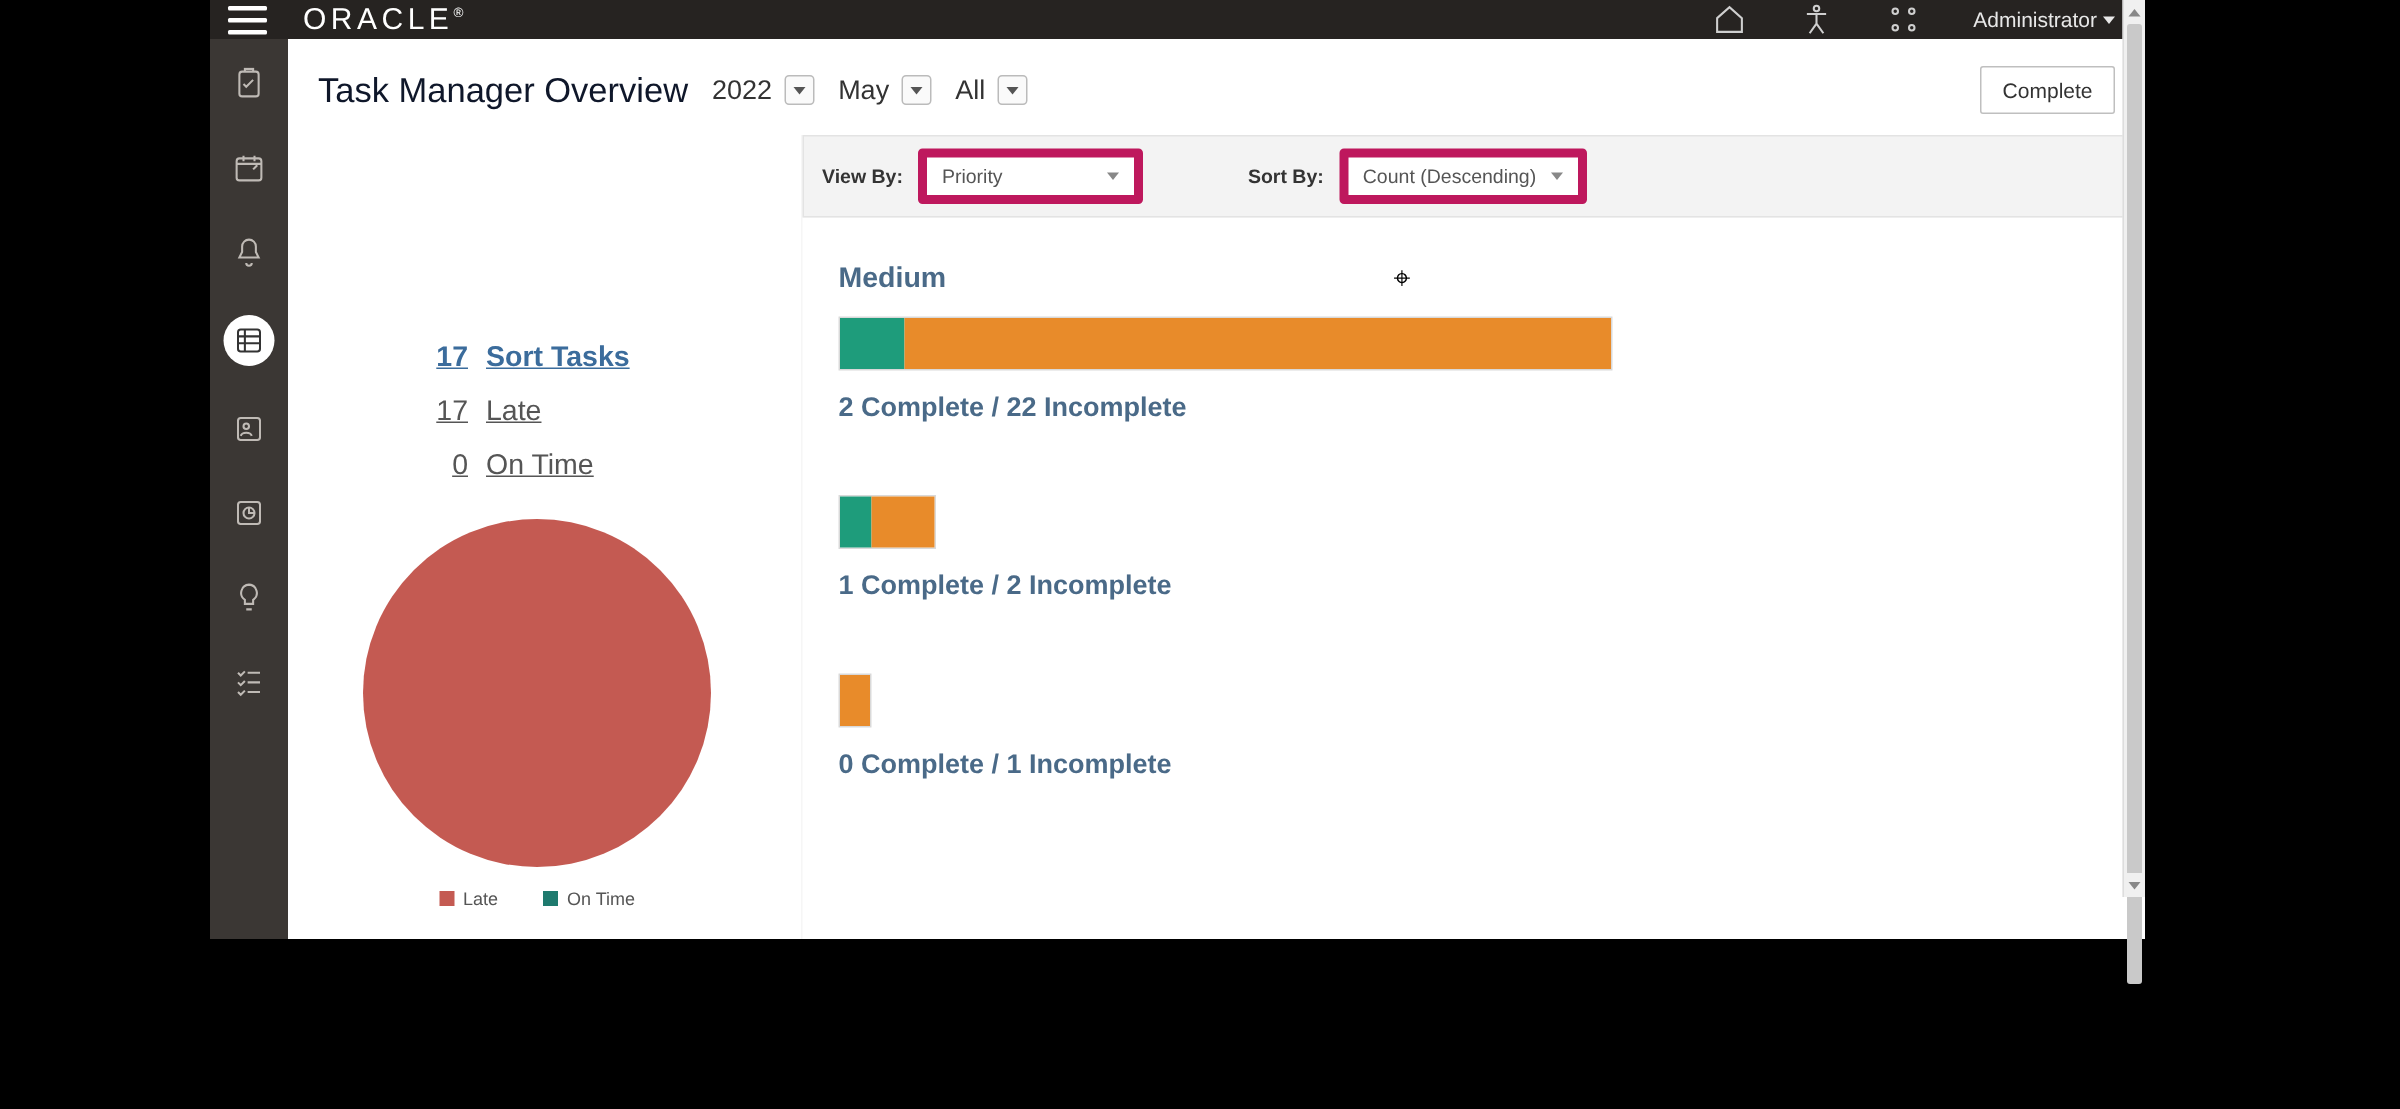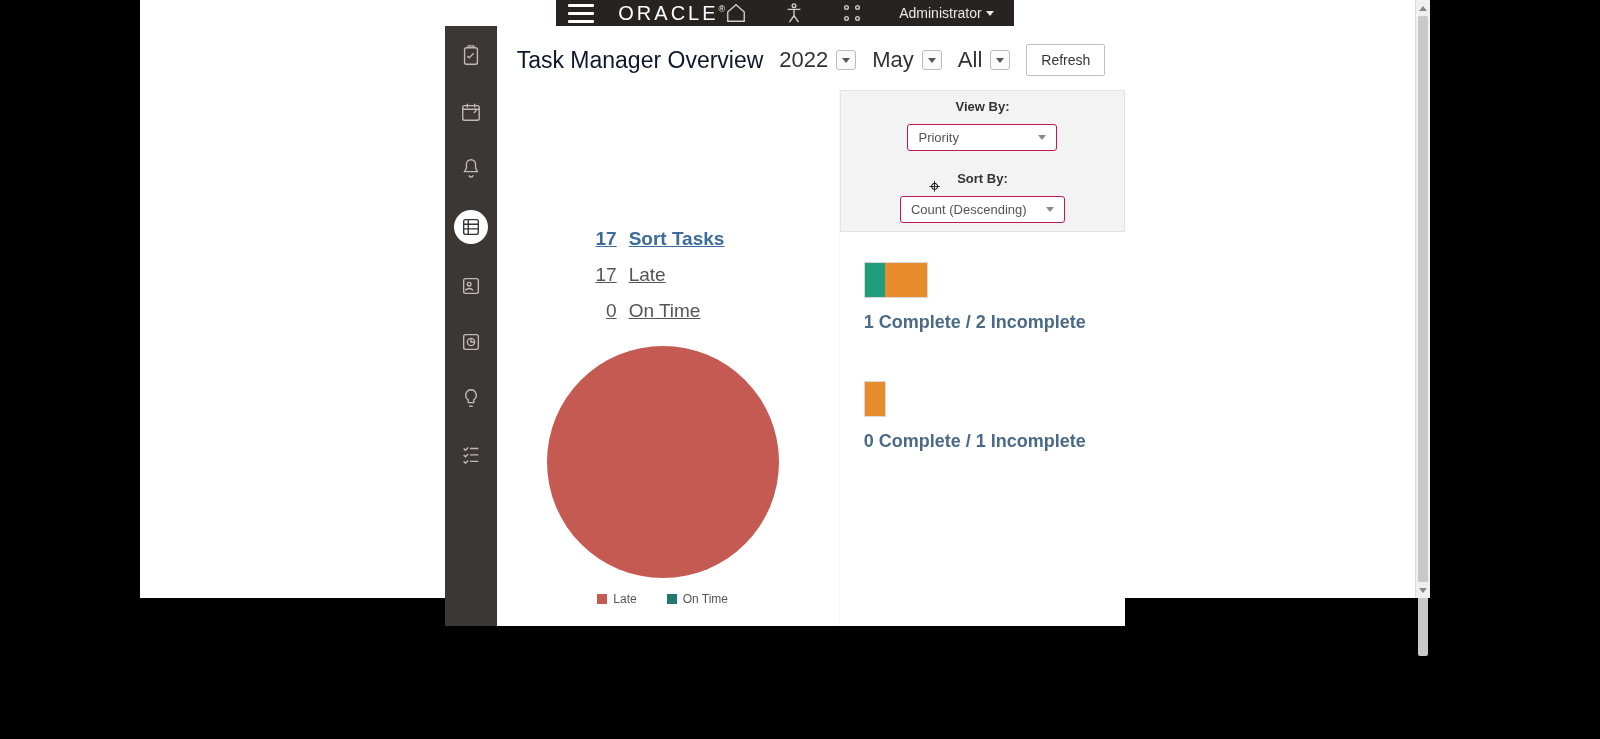--- a/index.html
+++ b/index.html
@@ -13,21 +13,20 @@
   }
   .app-frame {
     position: absolute;
     left: 140px;
     top: 0;
     width: 1290px;
     height: 598px;
     background: #fff;
     display: flex;
     flex-direction: column;
-    align-items: center;
   }
   
   .top-header {
     height: 50px;
     background: #262321;
     display: flex;
     align-items: center;
     padding: 0 20px 0 12px;
     color: #fff;
     position: relative;
@@ -145,21 +144,21 @@
   }
   .page-title {
     font-size: 23px;
     color: #0f172a;
     font-weight: 400;
   }
   .title-select {
     display: flex;
     align-items: center;
     gap: 8px;
-    font-size: 22px;
+    font-size: 18px;
     color: #333;
     cursor: pointer;
   }
   .title-select .dd-btn {
     width: 20px;
     height: 20px;
     border: 1px solid #bbb;
     border-radius: 3px;
     display: flex;
     align-items: center;
@@ -234,25 +233,24 @@
   }
   .filter-bar {
     background: #f3f3f3;
     border: 1px solid #e3e3e3;
     padding: 8px 12px;
     display: flex;
     align-items: center;
     gap: 10px;
     font-size: 13px;
     color: #333;
-    flex-direction: column;
   }
   .filter-bar label { font-weight: 700; color: #333; }
   .select-box {
-    border: 1px solid #be185d;
+    border: 6px solid #be185d;
     background: #fff;
     border-radius: 3px;
     padding: 5px 10px;
     min-width: 150px;
     display: flex;
     align-items: center;
     justify-content: space-between;
     cursor: pointer;
     font-size: 13px;
     color: #555;
@@ -434,21 +432,21 @@
           <span class="dd-btn">
               <span class="tri"></span>
             </span>
         </div>
         <div class="title-select">
           <span>All</span>
           <span class="dd-btn">
               <span class="tri"></span>
             </span>
         </div>
-        <button class="refresh-btn">Refresh</button>
+        <button class="refresh-btn">Complete</button>
       </div>
 
       <div class="main-cols">
 
         <div class="left-panel">
           <div style="padding-left:50px; padding-top:110px;">
             <div class="summary-line open">
               <span class="count">17</span>
               <span>Sort Tasks</span>
             </div>
@@ -485,20 +483,28 @@
             </div>
             <div class="filter-gap"></div>
             <label>Sort By:</label>
             <div class="select-box" style="min-width:165px">
               <span>Count (Descending)</span>
               <span class="chev"></span>
             </div>
           </div>
 
           <div class="groups" id="groups">
+              <div>
+                <div class="group-title">Medium</div>
+                <div class="bar-track" style="width: 516px;">
+                  <div class="bar-seg" style="width: 43px; background: rgb(30, 156, 123);"></div>
+                  <div class="bar-seg" style="width: 473px; background: rgb(232, 139, 42);"></div>
+                </div>
+                <div class="group-sub">2 Complete / 22 Incomplete</div>
+              </div>
               <div>
                 <div class="bar-track" style="width: 64.5px;">
                   <div class="bar-seg" style="width: 21.5px; background: rgb(30, 156, 123);"></div>
                   <div class="bar-seg" style="width: 43px; background: rgb(232, 139, 42);"></div>
                 </div>
                 <div class="group-sub">1 Complete / 2 Incomplete</div>
               </div>
               <div>
                 <div class="bar-track" style="width: 22px;">
                   <div class="bar-seg" style="width: 21.5px; background: rgb(232, 139, 42);"></div>

